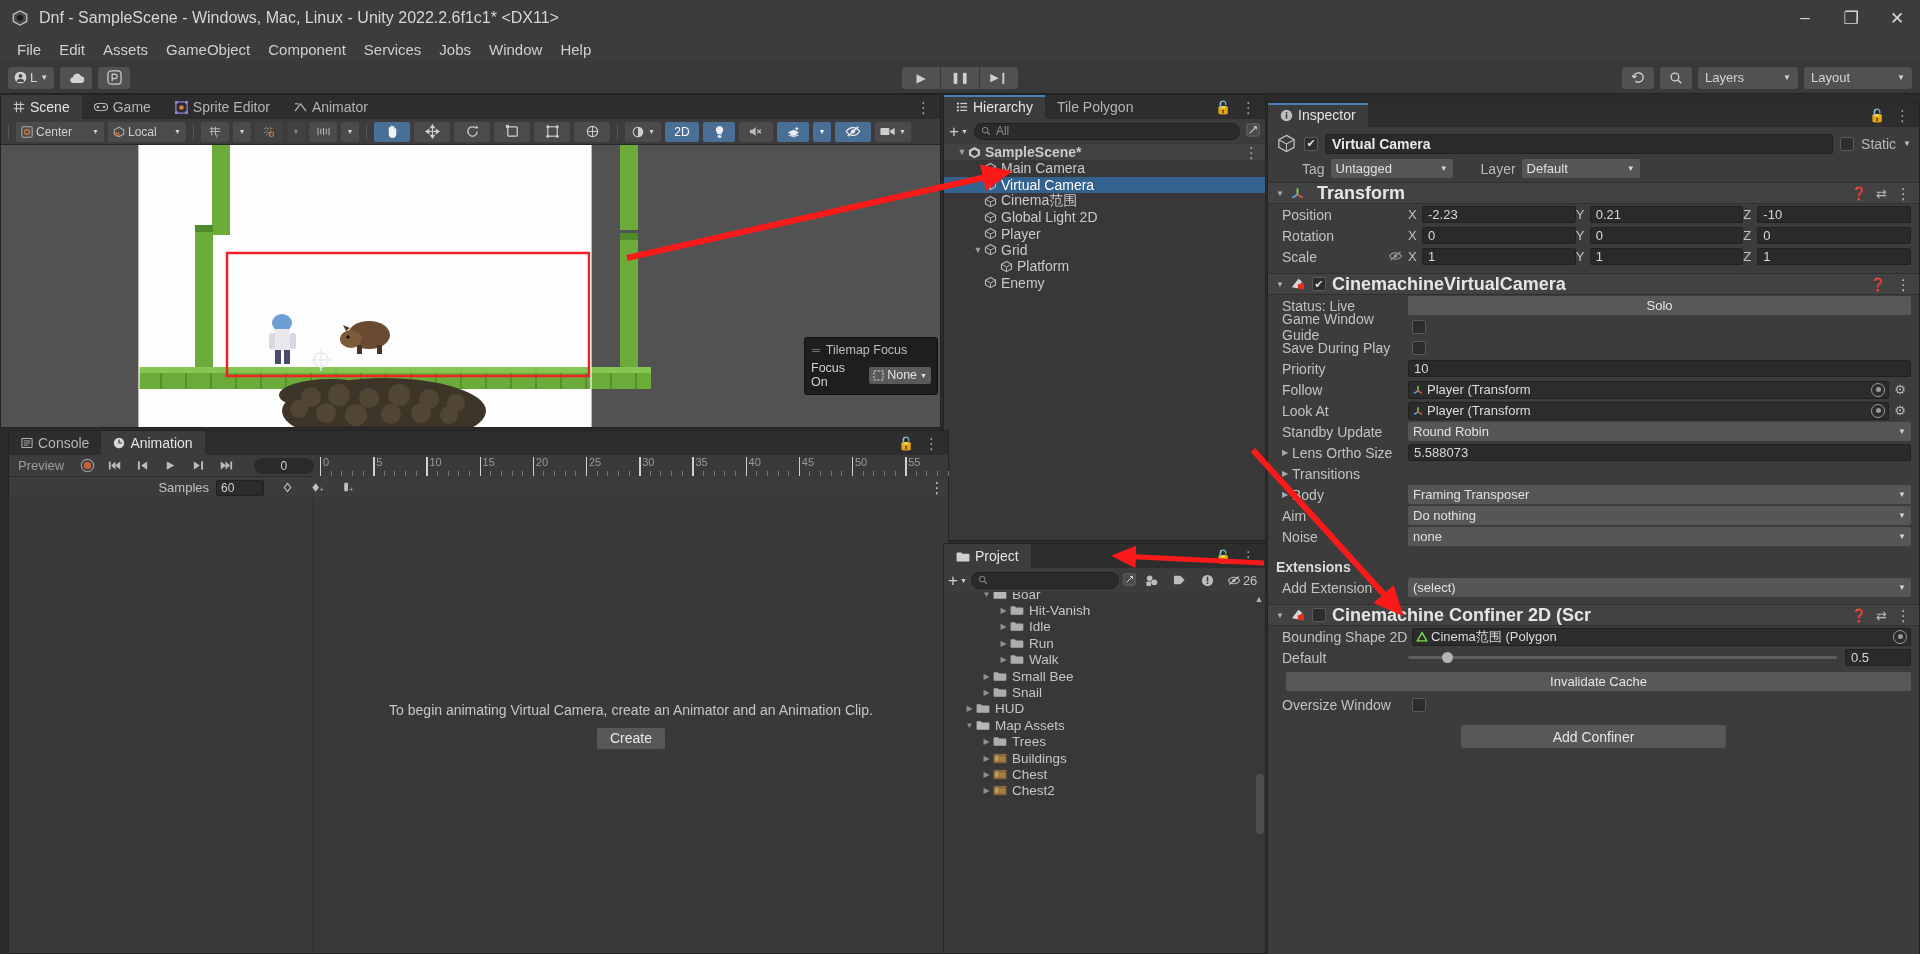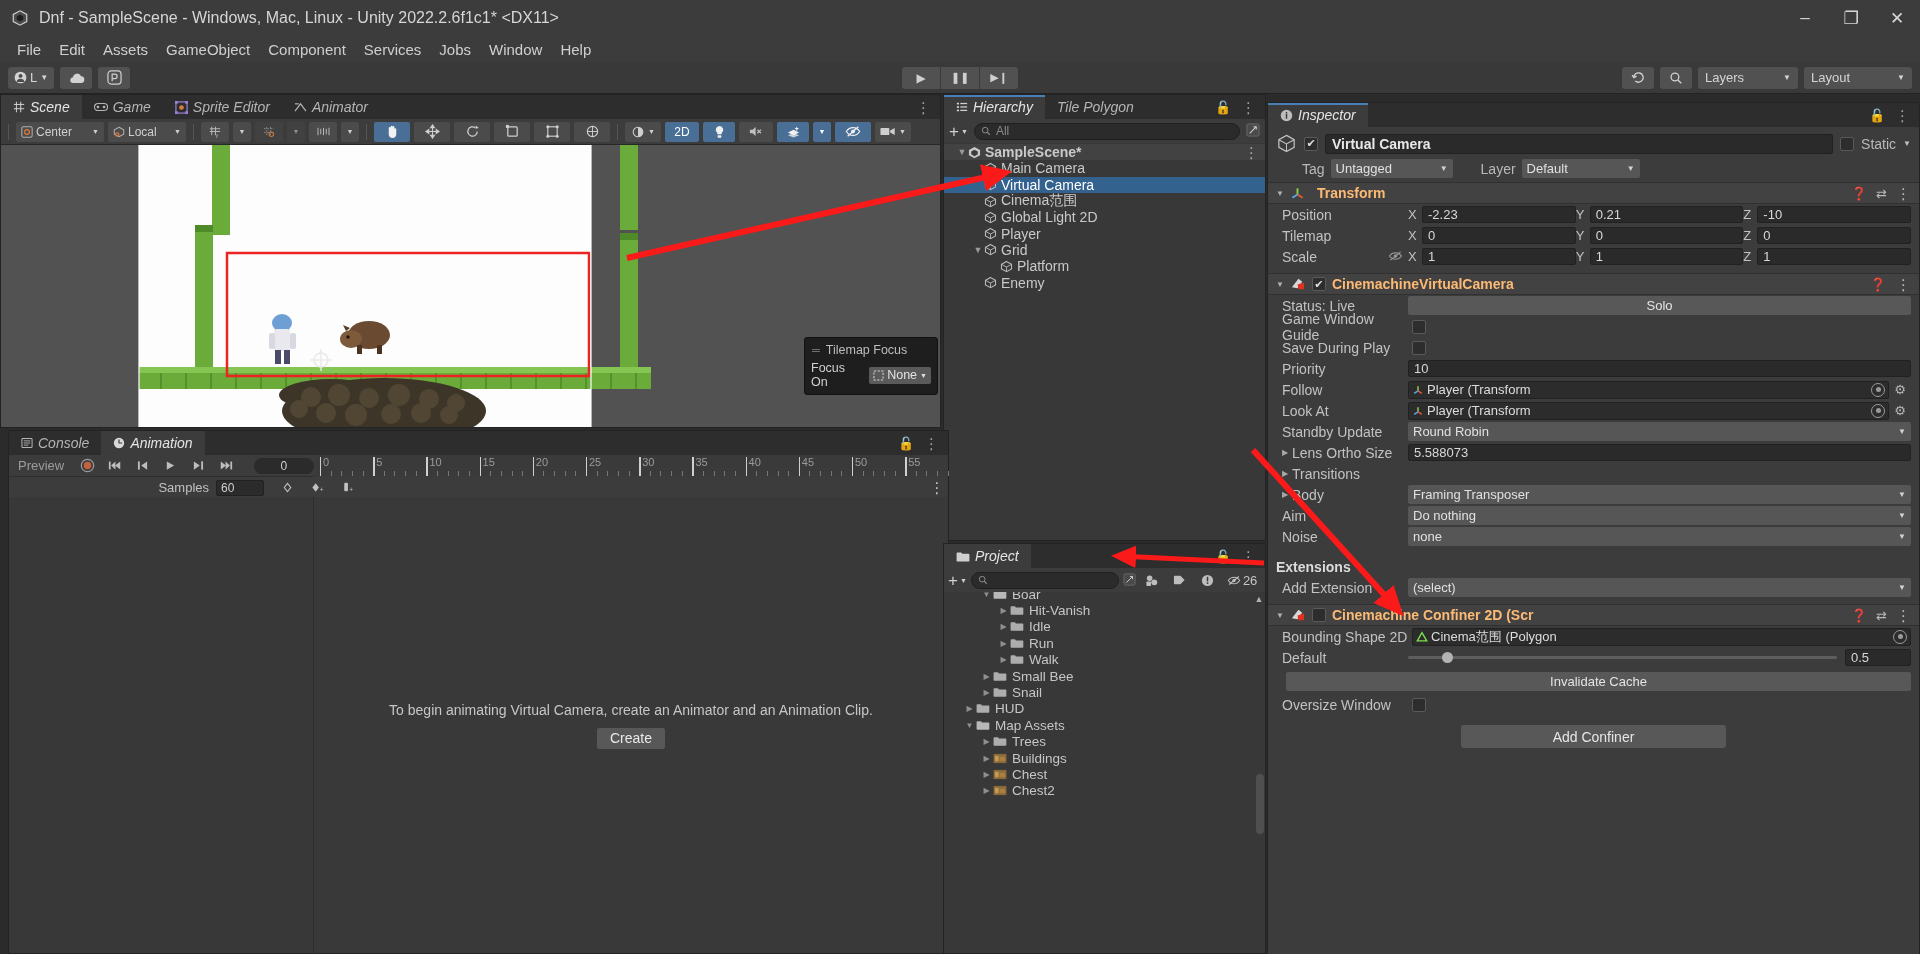--- a/index.html
+++ b/index.html
@@ -27,21 +27,21 @@
   .play-btn{ width:38px; height:22px; background:#515151; display:flex; align-items:center; justify-content:center; }
   .play-btn:first-child{ border-radius:3px 0 0 3px; }
   .play-btn:last-child{ border-radius:0 3px 3px 0; }
   .tb-right{ margin-left:auto; display:flex; align-items:center; gap:6px; }
   .tb-drop{ height:22px; background:#515151; border-radius:3px; display:flex; align-items:center; padding:0 7px;
     font-size:13px; gap:18px; color:#d4d4d4; }
 
   
   .panel{ position:absolute; background:#383838; border:1px solid #232323; }
   .panel-tabs{ height:24px; background:#2d2d2d; display:flex; align-items:stretch; position:relative; }
-  .ptab{ display:flex; align-items:center; gap:5px; padding:12px 12px; font-size:14px; color:#b4b4b4; background:#2d2d2d;font-style:italic; }
+  .ptab{ display:flex; align-items:center; gap:5px; padding:12px 12px; font-size:14px; color:#b4b4b4; background:#2d2d2d; }
   .ptab.active{ background:#3c3c3c; color:#e4e4e4; }
   .ptab.active.blue{ box-shadow:inset 0 2px 0 #4a7fb5; }
   .ptab-right{ margin-left:auto; display:flex; align-items:center; gap:9px; padding-right:9px; color:#a0a0a0; }
   .kebab{ font-size:15px; letter-spacing:0; line-height:1; }
 
   
   #scene-panel{ left:0; top:94px; width:941px; height:334px; }
   .scene-toolbar{ height:26px; background:#3c3c3c; display:flex; align-items:center; padding:0 4px; gap:4px;
     border-bottom:1px solid #282828; }
   .sbtn{ height:20px; background:#4b4b4b; border-radius:2px; display:flex; align-items:center; justify-content:center;
@@ -70,21 +70,21 @@
     display:flex; align-items:center; padding:0 6px; font-weight:bold; font-size:14px; color:#e8e8e8; }
   .cbox{ width:14px; height:14px; background:#2d2d2d; border:1px solid #5a5a5a; border-radius:2px;
     display:flex; align-items:center; justify-content:center; font-size:11px; color:#ddd; flex:0 0 14px; }
   .insp-row2{ display:flex; align-items:center; gap:6px; margin-top:5px; padding-left:26px; }
   .lbl{ font-size:14px; color:#b9b9b9; }
   .drop{ height:19px; background:#565656; border-radius:2px; display:flex; align-items:center; padding:0 5px;
     font-size:13px; color:#e0e0e0; position:relative; }
   .drop .ar{ margin-left:auto; padding-left:6px; font-size:8px; color:#d2d2d2; }
   .comp-head{ height:22px; background:#424242; display:flex; align-items:center; gap:6px; padding:0 8px;
     border-top:1px solid #303030; border-bottom:1px solid #303030; }
-  .comp-title{ font-weight:bold; font-size:14px; color:#fdba74; }
+  .comp-title{ font-weight:bold; font-size:18px; color:#e5e5e5; }
   .comp-head-right{ margin-left:auto; display:flex; align-items:center; gap:9px; color:#b8b8b8; font-size:13px; }
   .prow{ height:21px; display:flex; align-items:center; padding:0 8px 0 14px; font-size:14px; }
   .prow .pl{ width:126px; color:#c2c2c2; flex:0 0 126px; }
   .num{ height:17px; background:#2a2a2a; border:1px solid #212121; border-radius:2px; display:flex;
     align-items:center; padding:0 5px; font-size:13px; color:#d8d8d8; }
   .axis{ display:flex; align-items:center; gap:4px; flex:1; }
   .axl{ font-size:13px; color:#c2c2c2; width:10px; }
   .btn-wide{ height:19px; background:#585858; border-radius:2px; display:flex; align-items:center;
     justify-content:center; font-size:13px; color:#e4e4e4; }
   .objfield{ height:18px; background:#2c2c2c; border:1px solid #212121; border-radius:2px; display:flex;
@@ -750,21 +750,21 @@
             </div>
           </div>
         <div class="axis">
             <span class="axl">Z</span>
             <div class="num" style="flex:1">
               <span>-10</span>
             </div>
           </div>
       </div>
       <div class="prow">
-        <span class="pl">Tilemap</span>
+        <span class="pl">Rotation</span>
         <div class="axis">
             <span class="axl">X</span>
             <div class="num" style="flex:1">
               <span>0</span>
             </div>
           </div>
         <div class="axis">
             <span class="axl">Y</span>
             <div class="num" style="flex:1">
               <span>0</span>

